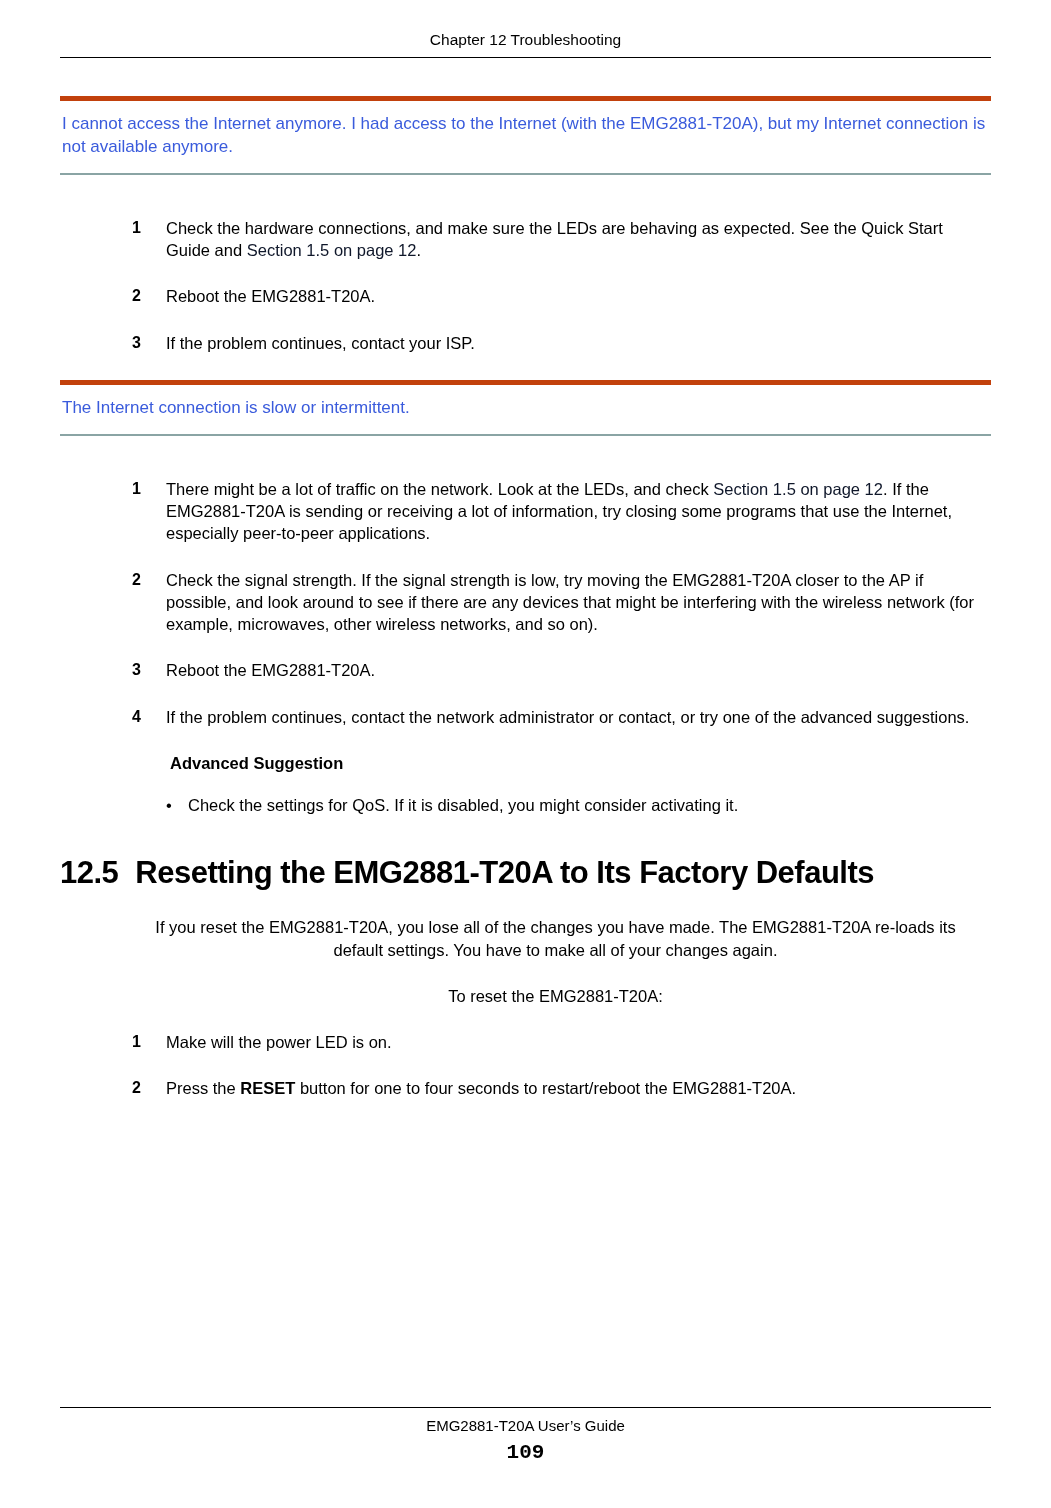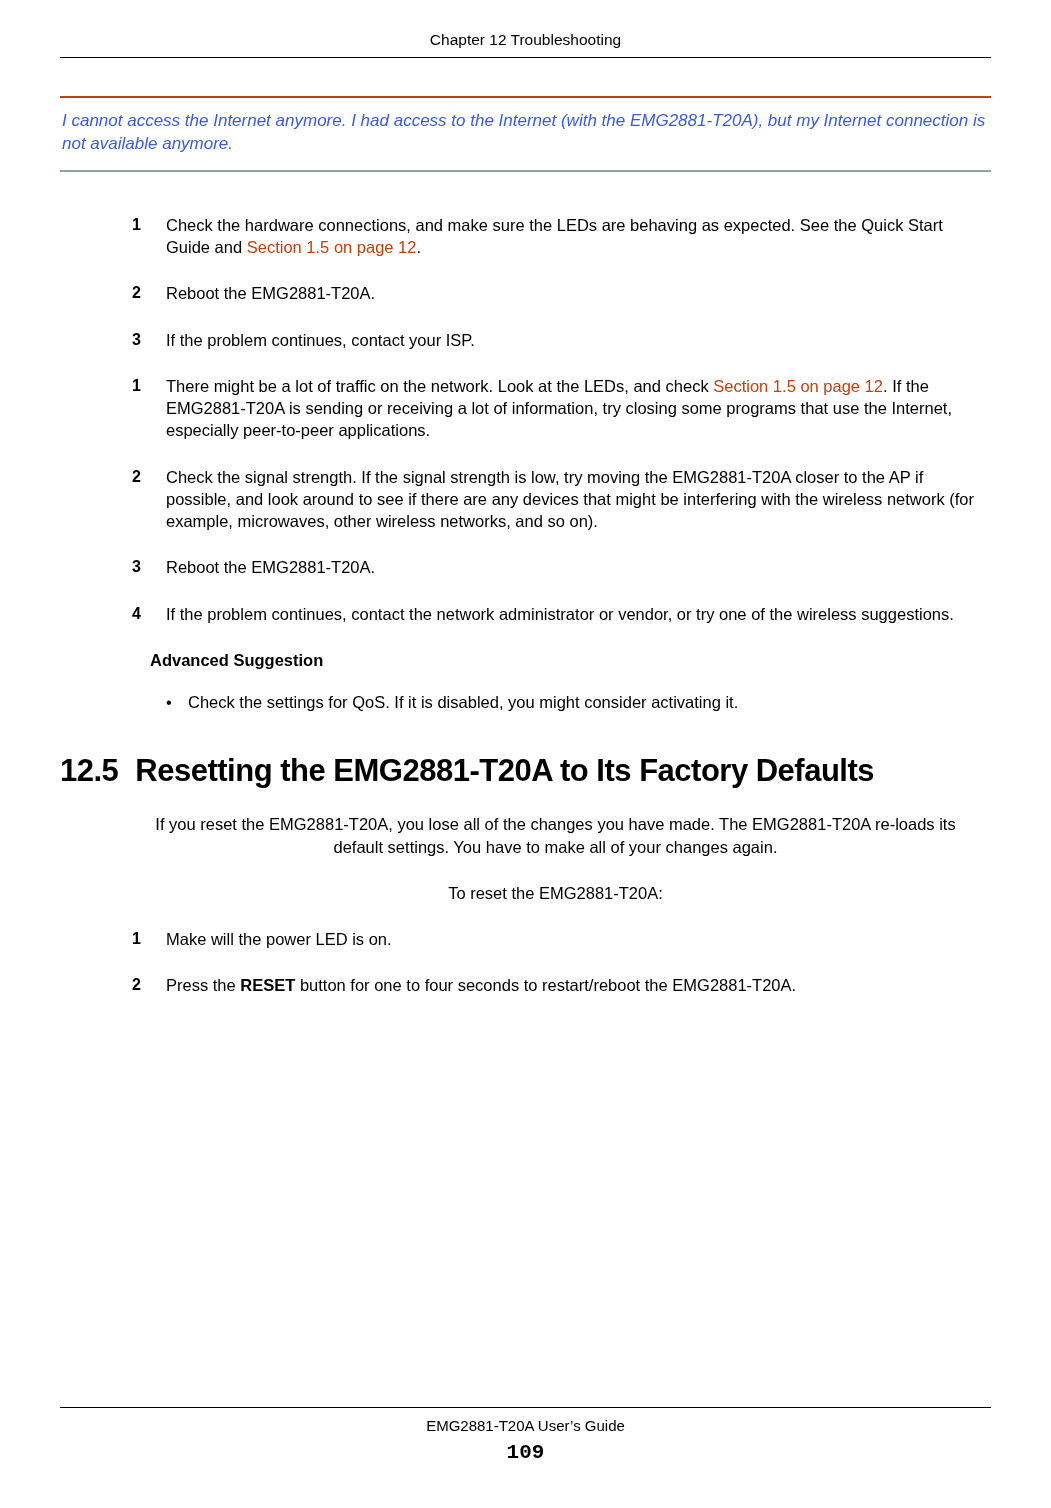--- a/index.html
+++ b/index.html
@@ -20,25 +20,24 @@
   .chapter-header {
     text-align: center;
     font-size: 15.5px;
     color: #000;
     padding-top: 10px;
     padding-bottom: 6px;
     border-bottom: 1.5px solid #000;
     margin-bottom: 38px;
   }
   .callout {
-    border-top: 2px solid #c2410c;
+    border-top: 5px solid #c2410c;
     border-bottom: 2px solid #8aa4a4;
     padding: 12px 2px 14px 2px;
     margin: 26px 0 42px 0;
-    font-style: italic;
   }
   .callout-text {
     color: #3a5bdc;
     font-size: 17px;
     line-height: 1.35;
   }
   .callout-text .reset-strong { font-weight: bold; }
   .indent-block { margin-left: 70px; margin-right: 10px; }
   .num-item {
     display: flex;
@@ -47,25 +46,25 @@
   .num-item .num {
     width: 36px;
     flex: 0 0 36px;
     font-weight: bold;
     font-family: "Arial", "Helvetica", sans-serif;
     font-size: 16px;
     text-align: left;
     padding-left: 2px;
   }
   .num-item .txt { flex: 1; }
-  .link-text { color: #c2410c; }
+  .link-text { color: #0f172a; }
   .sub-heading {
     font-weight: bold;
     font-family: "Arial", "Helvetica", sans-serif;
-    margin-left: 20px;
+    margin-left: 40px;
     margin-bottom: 20px;
   }
   .bullet-item {
     display: flex;
     margin-left: 36px;
     margin-bottom: 24px;
   }
   .bullet-item .dot {
     width: 22px; flex: 0 0 22px;
   }
@@ -124,39 +123,42 @@
     <div class="num-item">
       <div class="num">2</div>
       <div class="txt">Reboot the EMG2881-T20A.</div>
     </div>
     <div class="num-item">
       <div class="num">3</div>
       <div class="txt">If the problem continues, contact your ISP.</div>
     </div>
   </div>
 
+  <div class="callout">
+    <div class="callout-text">The Internet connection is slow or intermittent.</div>
+  </div>
 
   <div class="indent-block">
     <div class="num-item">
       <div class="num">1</div>
       <div class="txt">
         <span>There might be a lot of traffic on the network. Look at the LEDs, and check </span><span class="link-text">Section 1.5 on page 12</span><span>. If the EMG2881-T20A is sending or receiving a lot of information, try closing some programs that use the Internet, especially peer-to-peer applications.</span>
       </div>
     </div>
     <div class="num-item">
       <div class="num">2</div>
       <div class="txt">Check the signal strength. If the signal strength is low, try moving the EMG2881-T20A closer to the AP if possible, and look around to see if there are any devices that might be interfering with the wireless network (for example, microwaves, other wireless networks, and so on).</div>
     </div>
     <div class="num-item">
       <div class="num">3</div>
       <div class="txt">Reboot the EMG2881-T20A.</div>
     </div>
     <div class="num-item">
       <div class="num">4</div>
-      <div class="txt">If the problem continues, contact the network administrator or vendor, or try one of the wireless suggestions.</div>
+      <div class="txt">If the problem continues, contact the network administrator or contact, or try one of the advanced suggestions.</div>
     </div>
     <div class="sub-heading">Advanced Suggestion</div>
     <div class="bullet-item">
       <div class="dot">•</div>
       <div class="txt">Check the settings for QoS. If it is disabled, you might consider activating it.</div>
     </div>
   </div>
 
   <div class="section-heading">
     <span class="section-num">12.5</span><span>Resetting the EMG2881-T20A to Its Factory Defaults</span>

